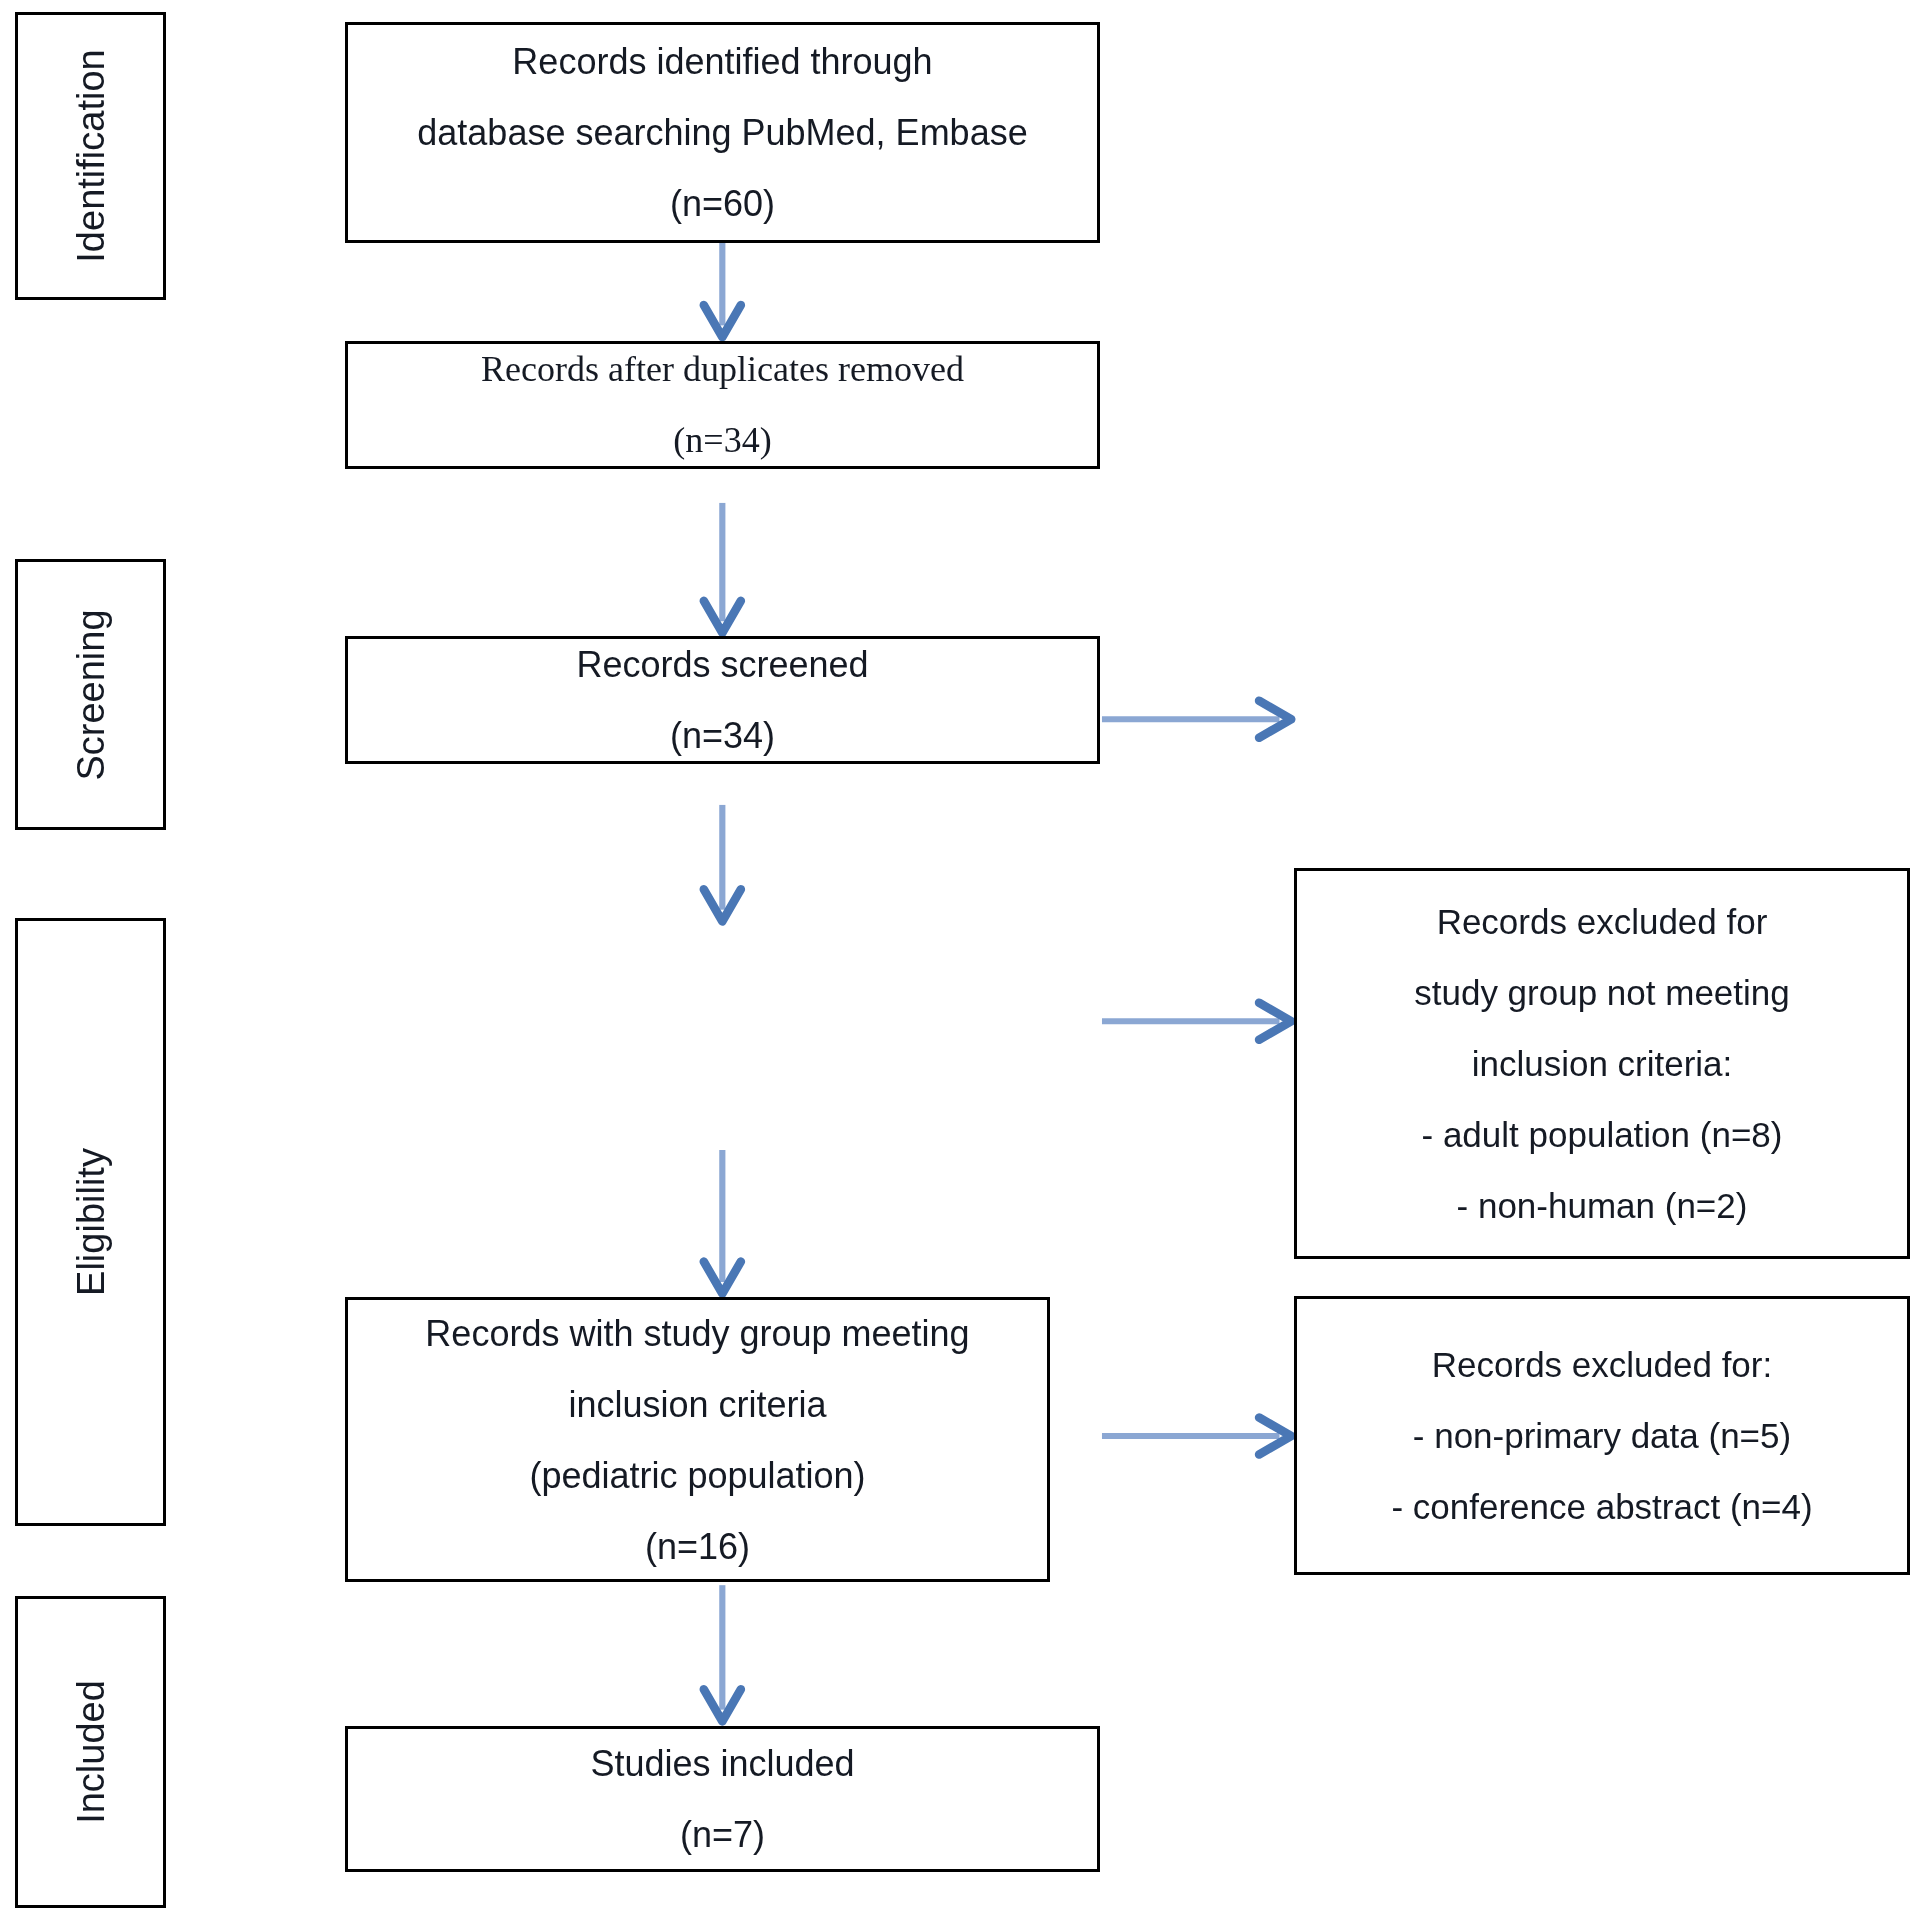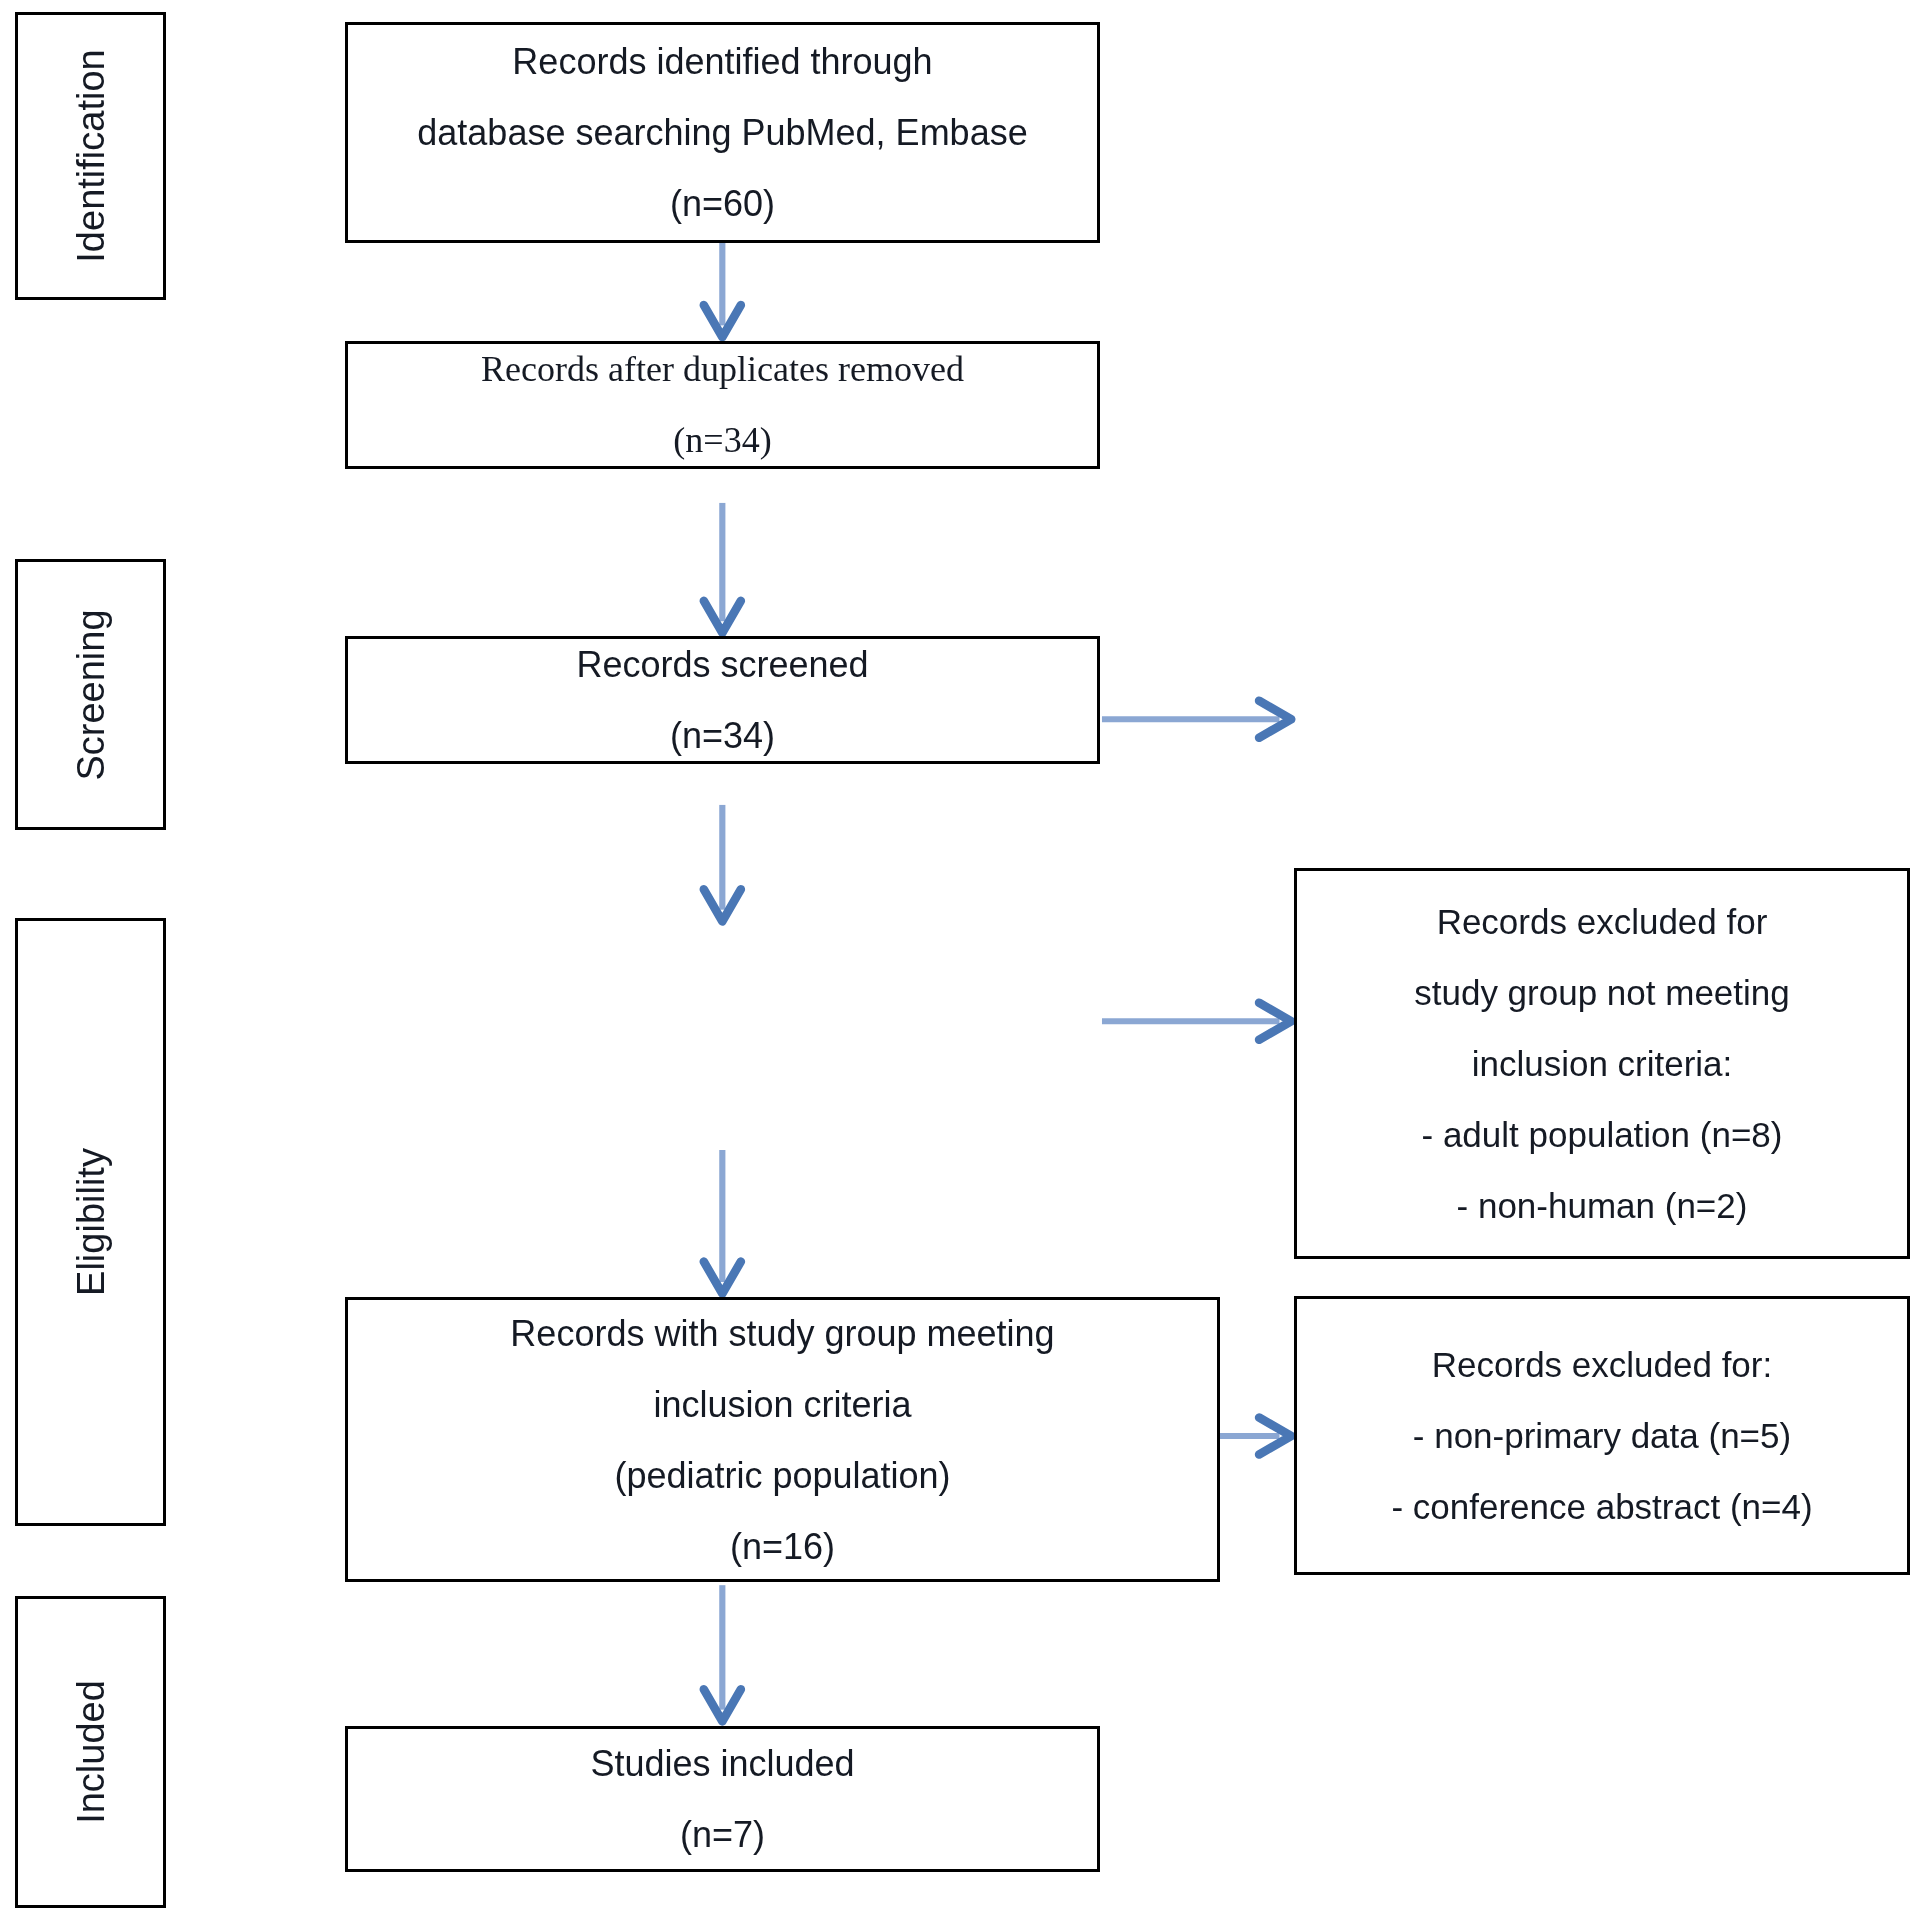--- a/index.html
+++ b/index.html
@@ -137,21 +137,21 @@
 (n=60)</span>
   </div>
   <div class="flow-box" style="left:345px; top:341px; width:755px; height:128px;font-family:Liberation Serif, serif;">
     <span class="box-text">Records after duplicates removed
 (n=34)</span>
   </div>
   <div class="flow-box" style="left:345px; top:636px; width:755px; height:128px;">
     <span class="box-text">Records screened
 (n=34)</span>
   </div>
-  <div class="flow-box" style="left:345px; top:1297px; width:875px; height:285px;">
+  <div class="flow-box" style="left:345px; top:1297px; width:705px; height:285px;">
     <span class="box-text">Records with study group meeting
 inclusion criteria
 (pediatric population)
 (n=16)</span>
   </div>
   <div class="flow-box" style="left:345px; top:1726px; width:755px; height:146px;">
     <span class="box-text">Studies included
 (n=7)</span>
   </div>
 

